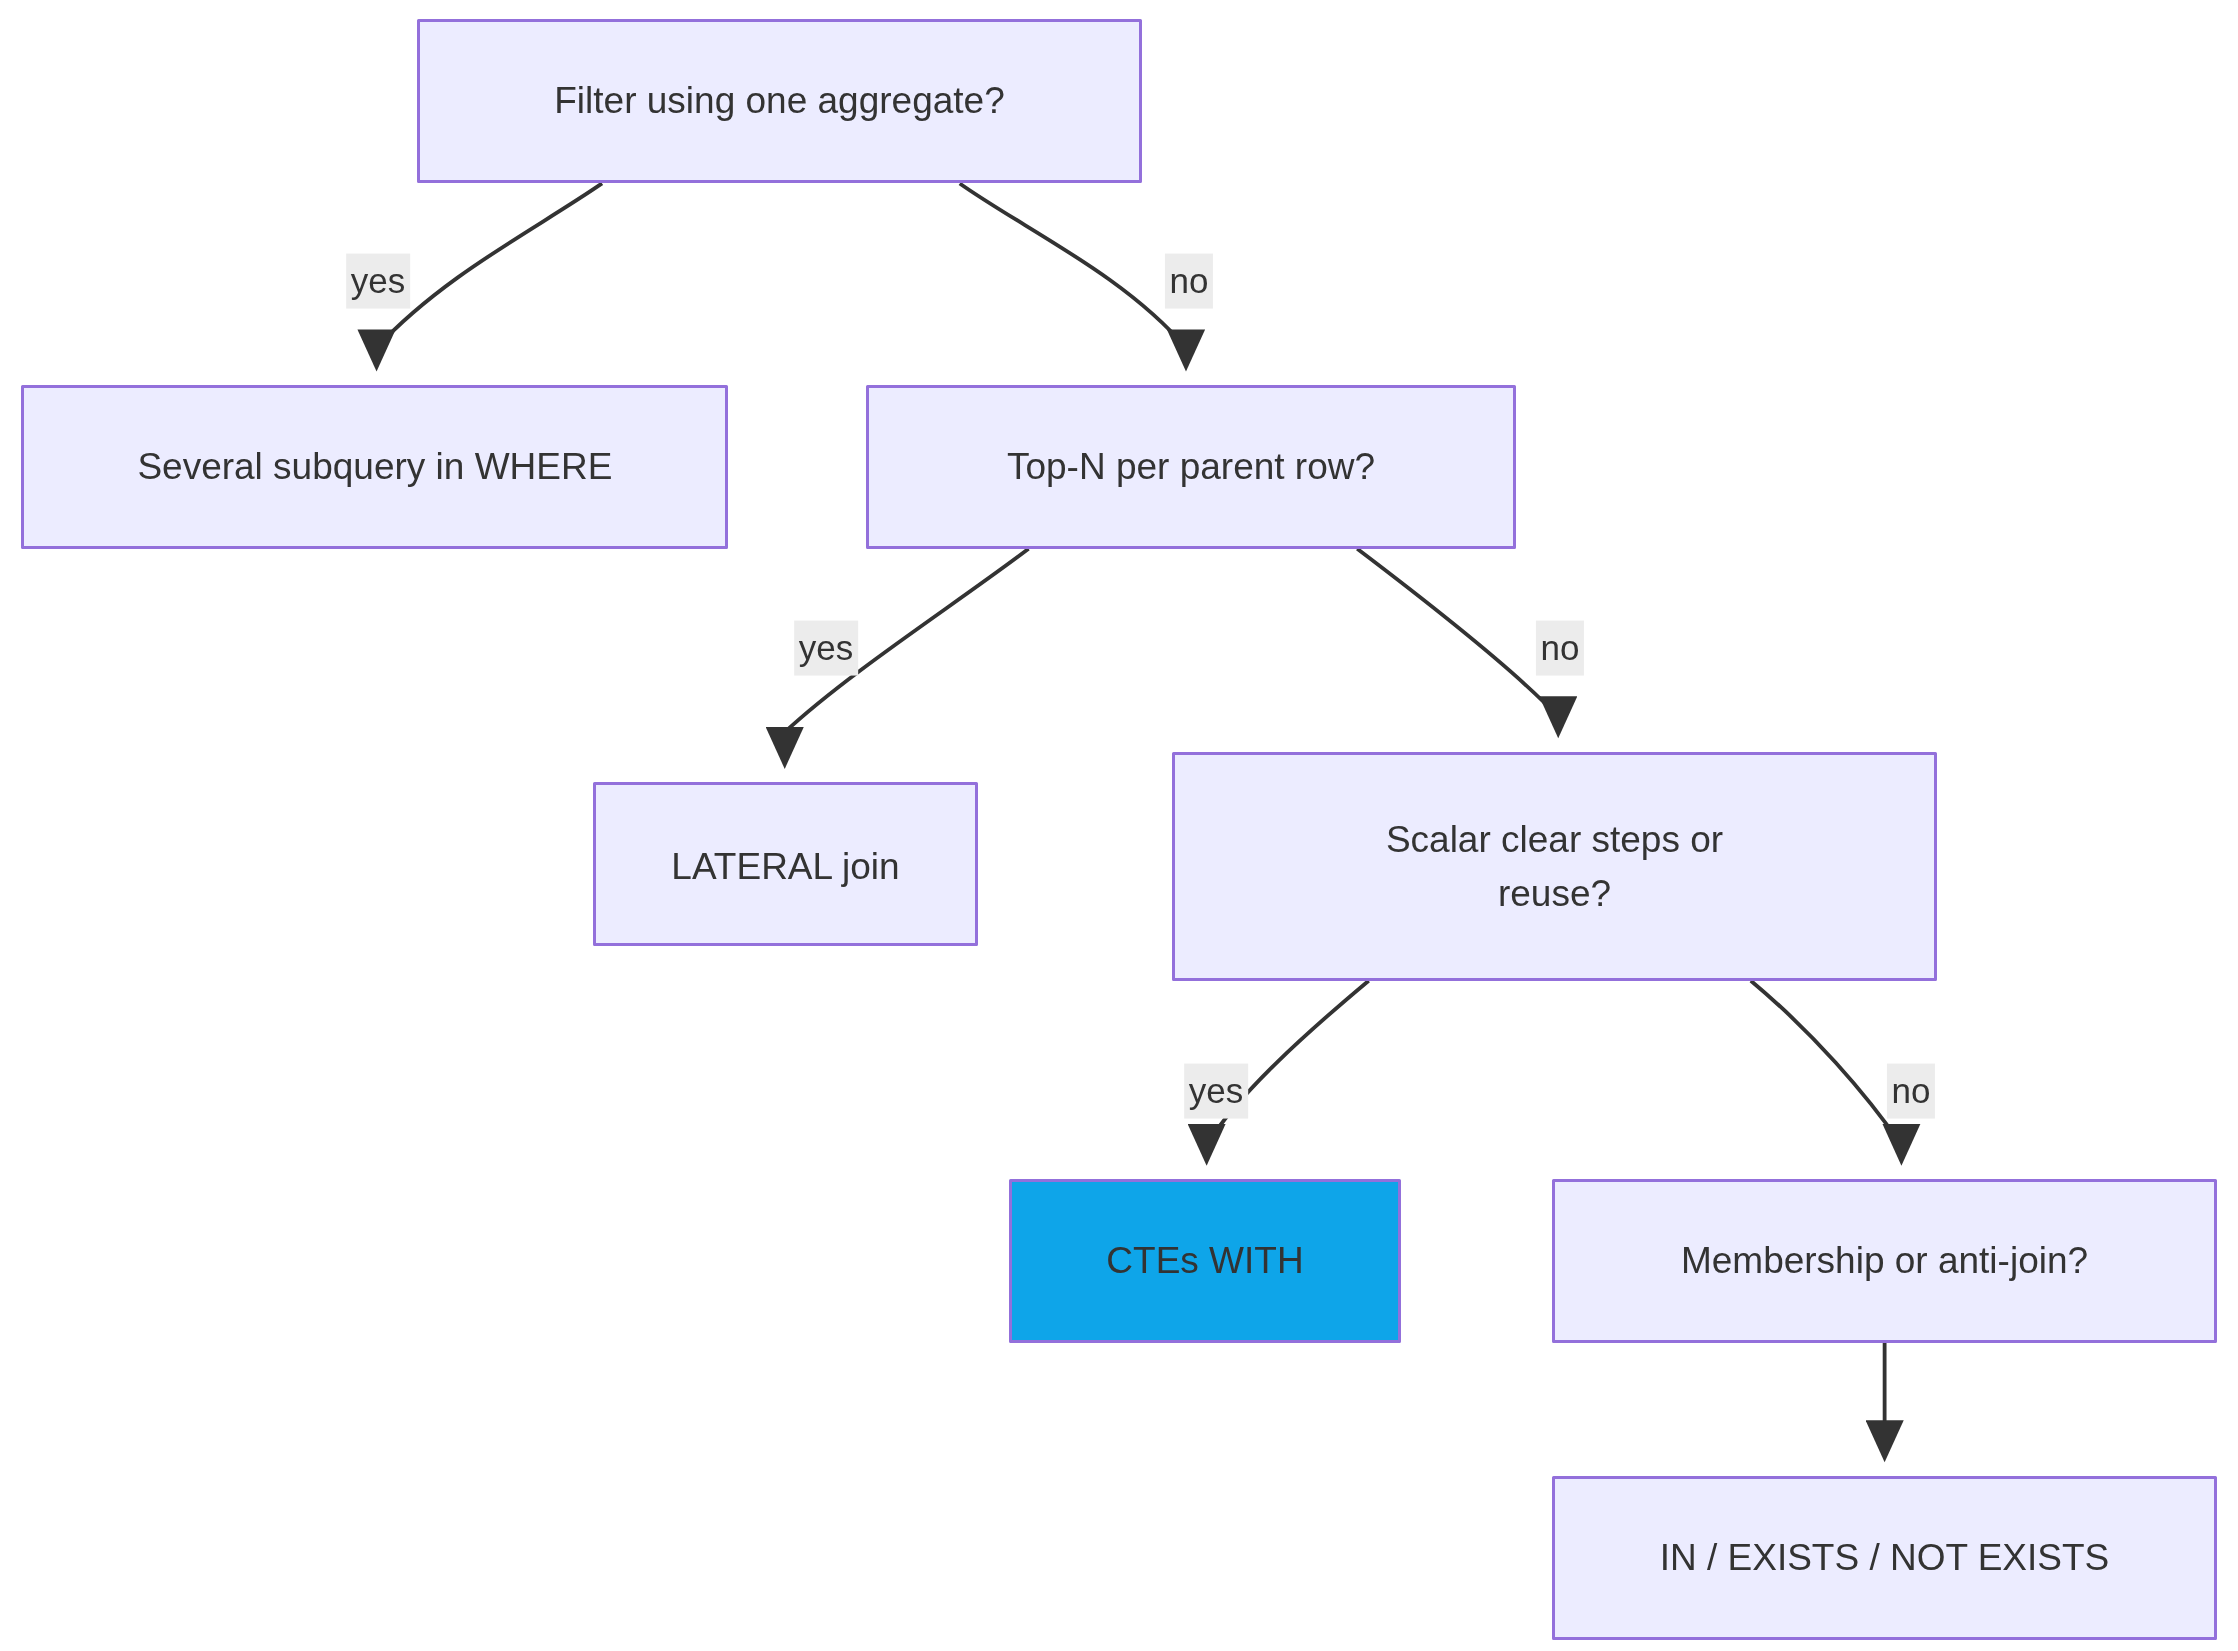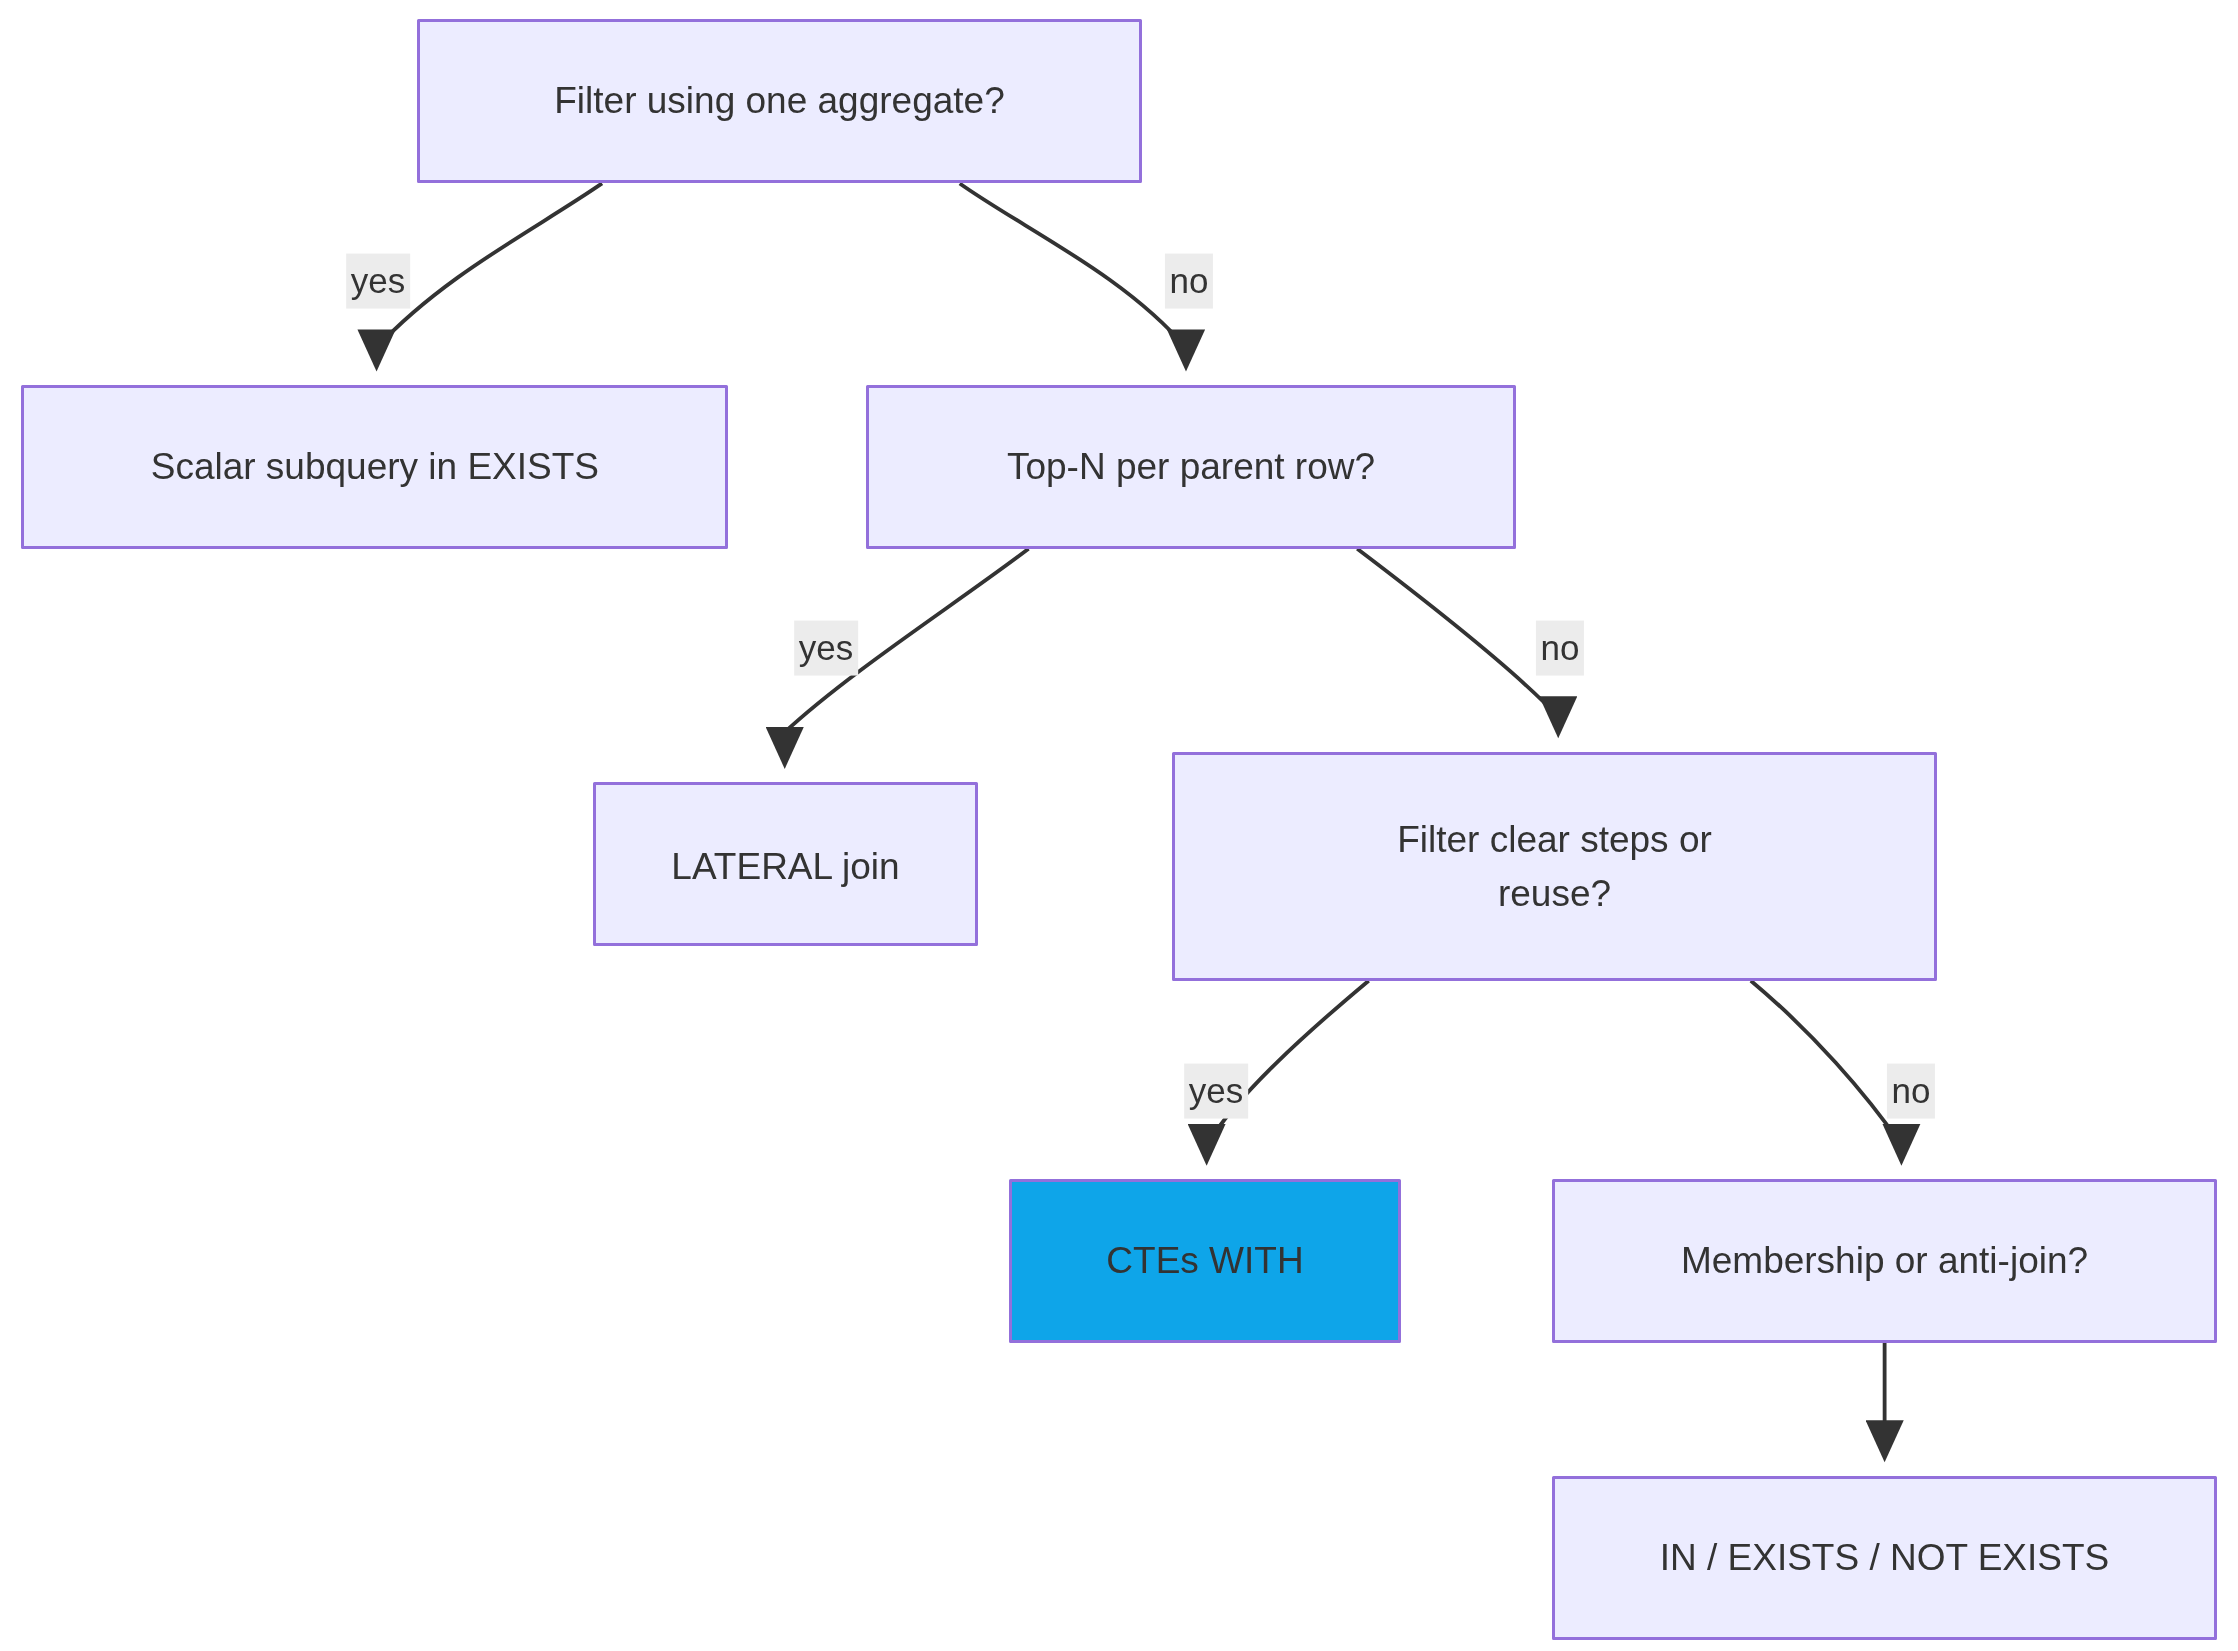--- a/index.html
+++ b/index.html
@@ -78,33 +78,33 @@
         <path d="M 2290 1283 C 2370 1350, 2440 1430, 2487 1498 L 2487 1515" fill="none" stroke="#333333" stroke-width="5" marker-end="url(#arrowhead)"></path>
         <path d="M 2465 1757 L 2465 1903" fill="none" stroke="#333333" stroke-width="5" marker-end="url(#arrowhead)"></path>
       </g>
   </svg>
 
   <div class="node" style="left: 417px; top: 19px; width: 725px; height: 164px; background: rgb(236, 236, 255); border-color: rgb(147, 112, 219);">
     <span class="node-label" style="color: rgb(51, 51, 51);">Filter using one aggregate?</span>
   </div>
 
   <div class="node" style="left: 21.4px; top: 385px; width: 707px; height: 164px; background: rgb(236, 236, 255); border-color: rgb(147, 112, 219);">
-    <span class="node-label" style="color: rgb(51, 51, 51);">Scalar subquery in EXISTS</span>
+    <span class="node-label" style="color: rgb(51, 51, 51);">Several subquery in WHERE</span>
   </div>
 
   <div class="node" style="left: 866px; top: 385px; width: 650px; height: 164px; background: rgb(236, 236, 255); border-color: rgb(147, 112, 219); text-align: center;">
     <span class="node-label" style="color: rgb(51, 51, 51);">Top-N per parent row?</span>
   </div>
 
   <div class="node" style="left: 593px; top: 782px; width: 385px; height: 164px; background: rgb(236, 236, 255); border-color: rgb(147, 112, 219);">
     <span class="node-label" style="color: rgb(51, 51, 51); margin-top: 6px;">LATERAL join</span>
   </div>
 
   <div class="node" style="left: 1172px; top: 752px; width: 765px; height: 229px; background: rgb(236, 236, 255); border-color: rgb(147, 112, 219);">
-    <span class="node-label" style="color: rgb(51, 51, 51);">Filter clear steps or
+    <span class="node-label" style="color: rgb(51, 51, 51);">Scalar clear steps or
 reuse?</span>
   </div>
 
   <div class="node" style="left: 1009px; top: 1179px; width: 392px; height: 164px; background: #0ea5e9; border-color: rgb(147, 112, 219);">
     <span class="node-label" style="color: rgb(51, 51, 51);">CTEs WITH</span>
   </div>
 
   <div class="node" style="left: 1552px; top: 1179px; width: 665px; height: 164px; background: rgb(236, 236, 255); border-color: rgb(147, 112, 219); align-items: center;">
     <span class="node-label" style="color: rgb(51, 51, 51);">Membership or anti-join?</span>
   </div>

